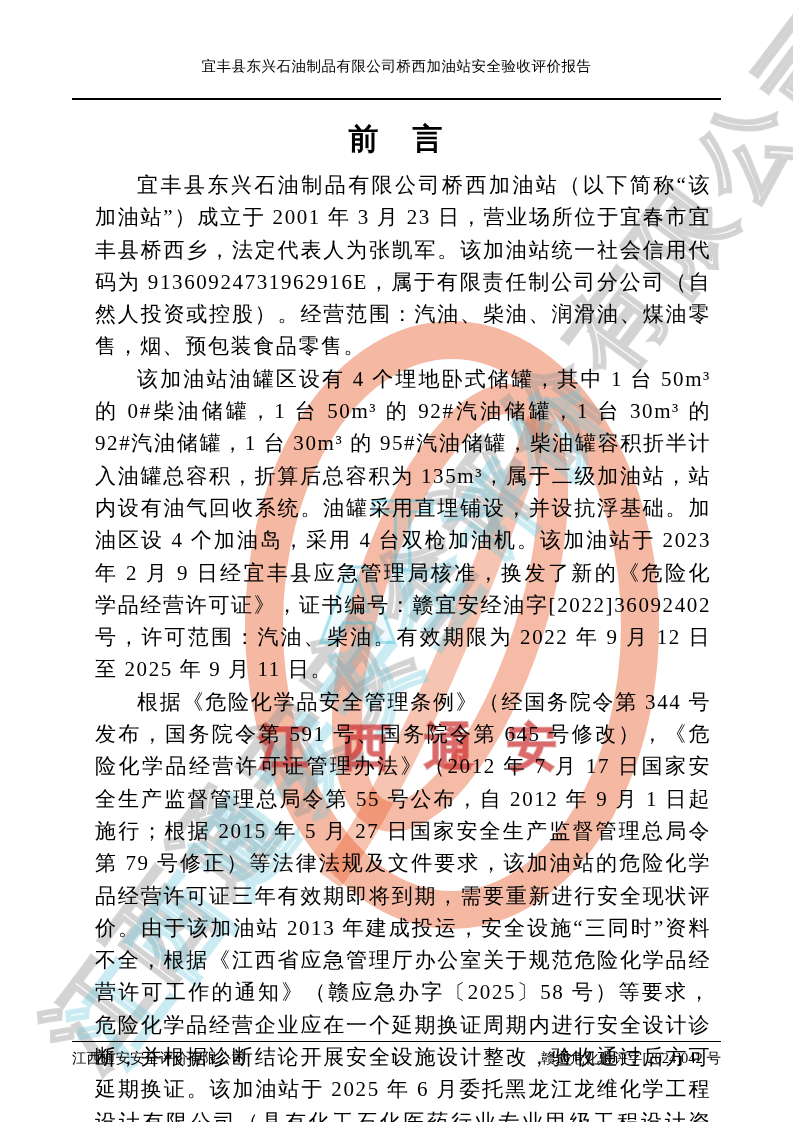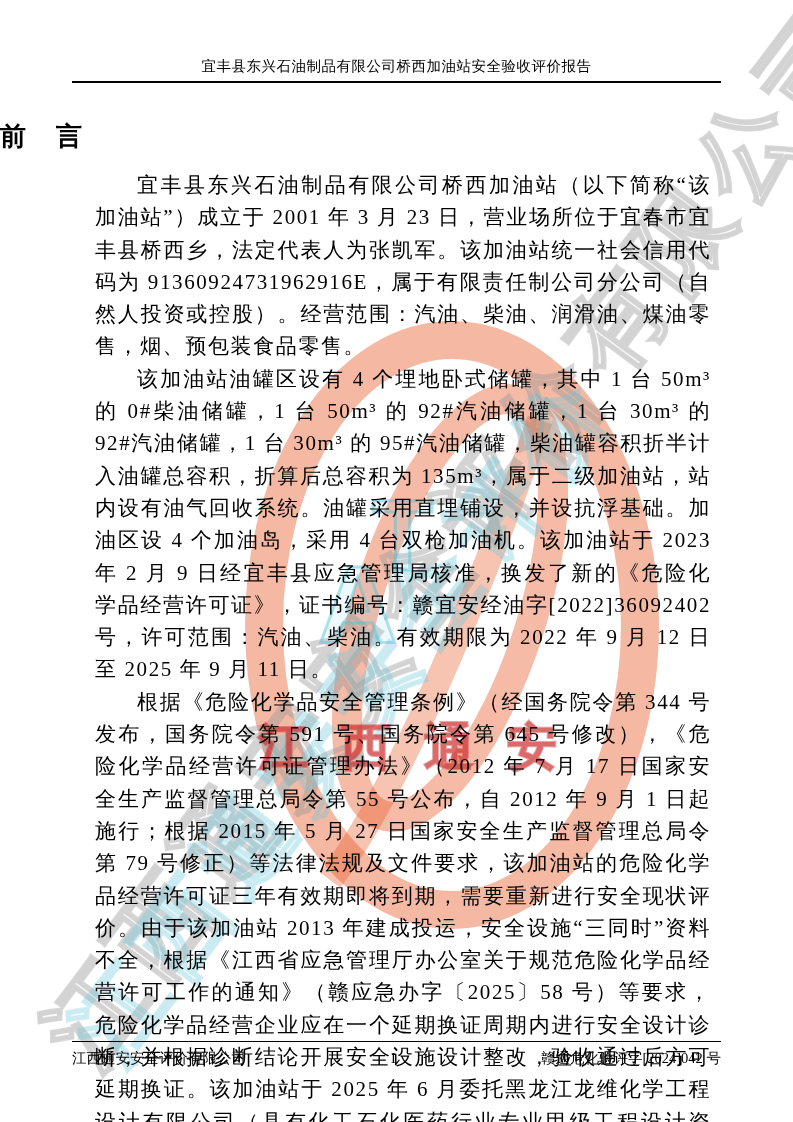--- a/index.html
+++ b/index.html
@@ -70,28 +70,28 @@
   }
 
   
   .content { position: absolute; inset: 0; z-index: 2; }
   .doc-header {
     position: absolute;
     top: 57px; left: 72px; width: 649px;
     text-align: center;
     font-size: 14.5px;
     letter-spacing: 0.5px;
-    padding-bottom: 5px;
+    padding-bottom: 22px;
     border-bottom: 2px solid #000;
   }
   .doc-title {
     position: absolute;
     top: 119px; left: 0; width: 100%;
-    text-align: left;
-    font-size: 26px;
+    text-align: center;
+    font-size: 30px;
     font-weight: bold;
     letter-spacing: 2px;
   }
   .doc-body {
     position: absolute;
     top: 169px; left: 95px; width: 616px;
     font-size: 21px;
     line-height: 32.3px;
     letter-spacing: 1.6px;
     text-align: justify;

